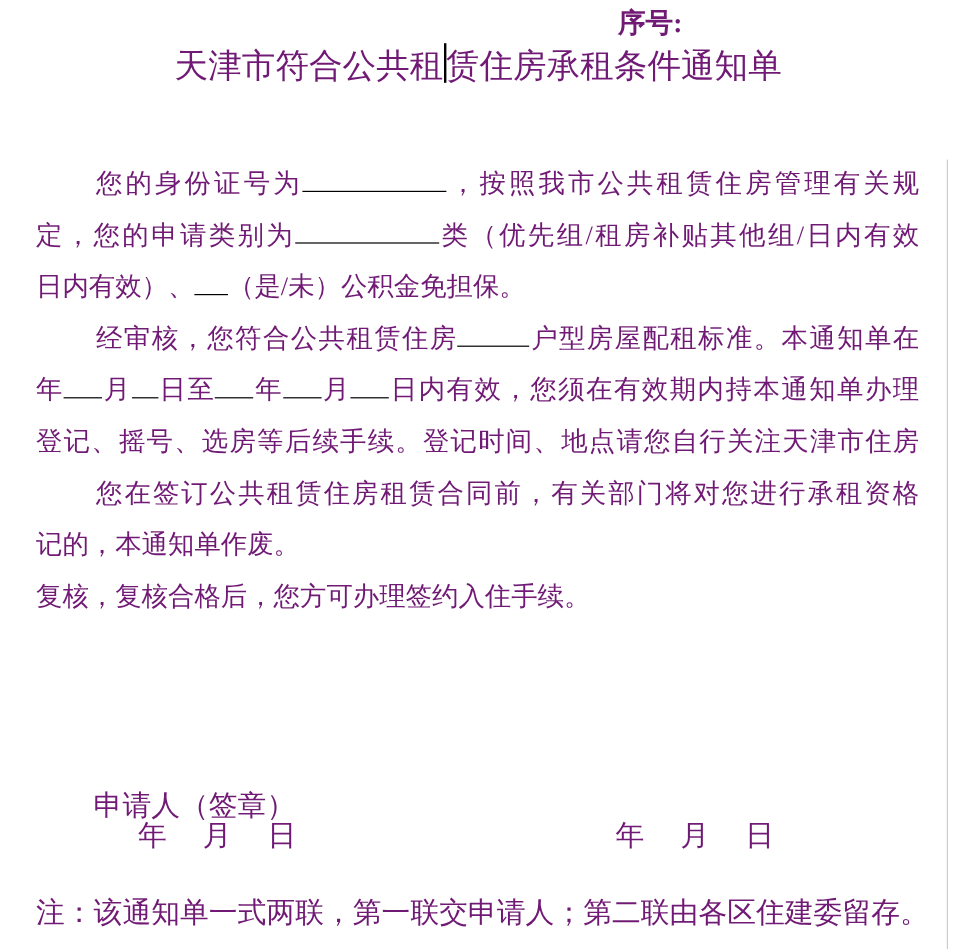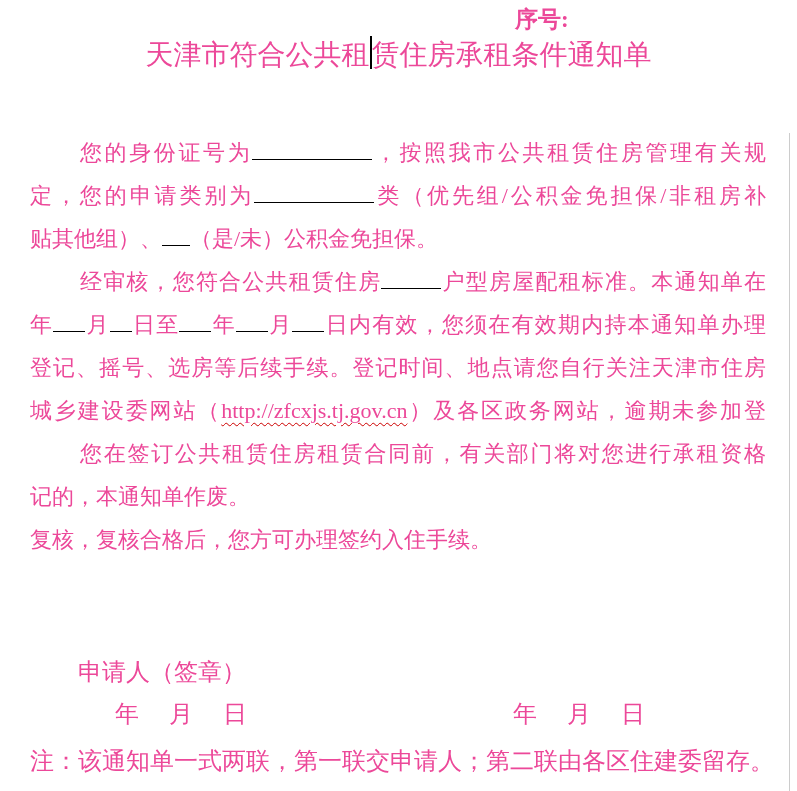--- a/index.html
+++ b/index.html
@@ -2,21 +2,21 @@
 <html><head>
 <meta charset="utf-8">
 <style>
   * { box-sizing: border-box; }
   html, body { margin: 0; padding: 0; background: #ffffff; }
   .page {
     position: relative;
     width: 797px;
     height: 791px;
     background: #ffffff;
-    color: #ec4899;
+    color: #701a75;
     font-family: "Liberation Serif", "DejaVu Serif", serif;
     overflow: hidden;
   }
   .serial {
     position: absolute;
     top: 4px;
     left: 515px;
     font-size: 23px;
     font-weight: bold;
     white-space: nowrap;
@@ -59,21 +59,21 @@
     height: 24px;
     vertical-align: baseline;
   }
   .squiggle {
     text-decoration: underline wavy #cc0000;
     text-decoration-thickness: 1px;
     text-underline-offset: 4px;
   }
   .sig-row, .date-row { position: absolute; left: 0; width: 100%; font-size: 24px; }
   .sig-row { top: 657px; height: 30px; line-height: 30px; }
-  .date-row { top: 699px; height: 30px; line-height: 30px; }
+  .date-row { top: 682px; height: 30px; line-height: 30px; }
   .sig-applicant { position: absolute; left: 78px; white-space: nowrap; }
   .sig-committee { position: absolute; left: 455px; white-space: nowrap; }
   .date-applicant { position: absolute; left: 115px; letter-spacing: 3px; white-space: nowrap; }
   .date-committee { position: absolute; left: 513px; letter-spacing: 3px; white-space: nowrap; }
   .note {
     position: absolute;
     top: 744px;
     left: 30px;
     width: 750px;
     font-size: 24px;
@@ -93,26 +93,25 @@
 <body>
 
 <div class="page">
 
   <div class="serial">序号:</div>
 
   <h1 class="title"><span>天津市符合公共租</span><span class="cursor"></span><span>赁住房承租条件通知单</span></h1>
 
   <div class="docbody" id="body-lines">
       <div class="line just" style="padding-left: 50px;"><span class="">您的身份证号为</span><span class="blank" style="width: 120px;"></span><span class="">，按照我市公共租赁住房管理有关规</span></div>
-      <div class="line just"><span class="">定，您的申请类别为</span><span class="blank" style="width: 120px;"></span><span class="">类（优先组/公积金免担保/非租房补</span></div>
-      <div class="line"><span class="">贴其他组）、</span><span class="blank" style="width: 28px;"></span><span class="">（是/未）公积金免担保。</span></div>
+      <div class="line just"><span class="">定，您的申请类别为</span><span class="blank" style="width: 120px;"></span><span class="">类（优先组/租房补贴其他组/日内有效</span></div>
+      <div class="line"><span class="">日内有效）、</span><span class="blank" style="width: 28px;"></span><span class="">（是/未）公积金免担保。</span></div>
       <div class="line just" style="padding-left: 50px;"><span class="">经审核，您符合公共租赁住房</span><span class="blank" style="width: 60px;"></span><span class="">户型房屋配租标准。本通知单在</span></div>
       <div class="line just"><span class="">年</span><span class="blank" style="width: 32px;"></span><span class="">月</span><span class="blank" style="width: 22px;"></span><span class="">日至</span><span class="blank" style="width: 32px;"></span><span class="">年</span><span class="blank" style="width: 32px;"></span><span class="">月</span><span class="blank" style="width: 32px;"></span><span class="">日内有效，您须在有效期内持本通知单办理</span></div>
       <div class="line just"><span class="">登记、摇号、选房等后续手续。登记时间、地点请您自行关注天津市住房</span></div>
-      <div class="line just"><span class="">城乡建设委网站（</span><span class="squiggle">http://zfcxjs.tj.gov.cn</span><span class="">）及各区政务网站，逾期未参加登</span></div>
       <div class="line just" style="padding-left: 50px;"><span class="">您在签订公共租赁住房租赁合同前，有关部门将对您进行承租资格</span></div>
       <div class="line"><span class="">记的，本通知单作废。</span></div>
       <div class="line"><span class="">复核，复核合格后，您方可办理签约入住手续。</span></div>
     </div>
 
   <div class="sig-row">
     <span class="sig-applicant">申请人（签章）</span>
   </div>
 
   <div class="date-row">

